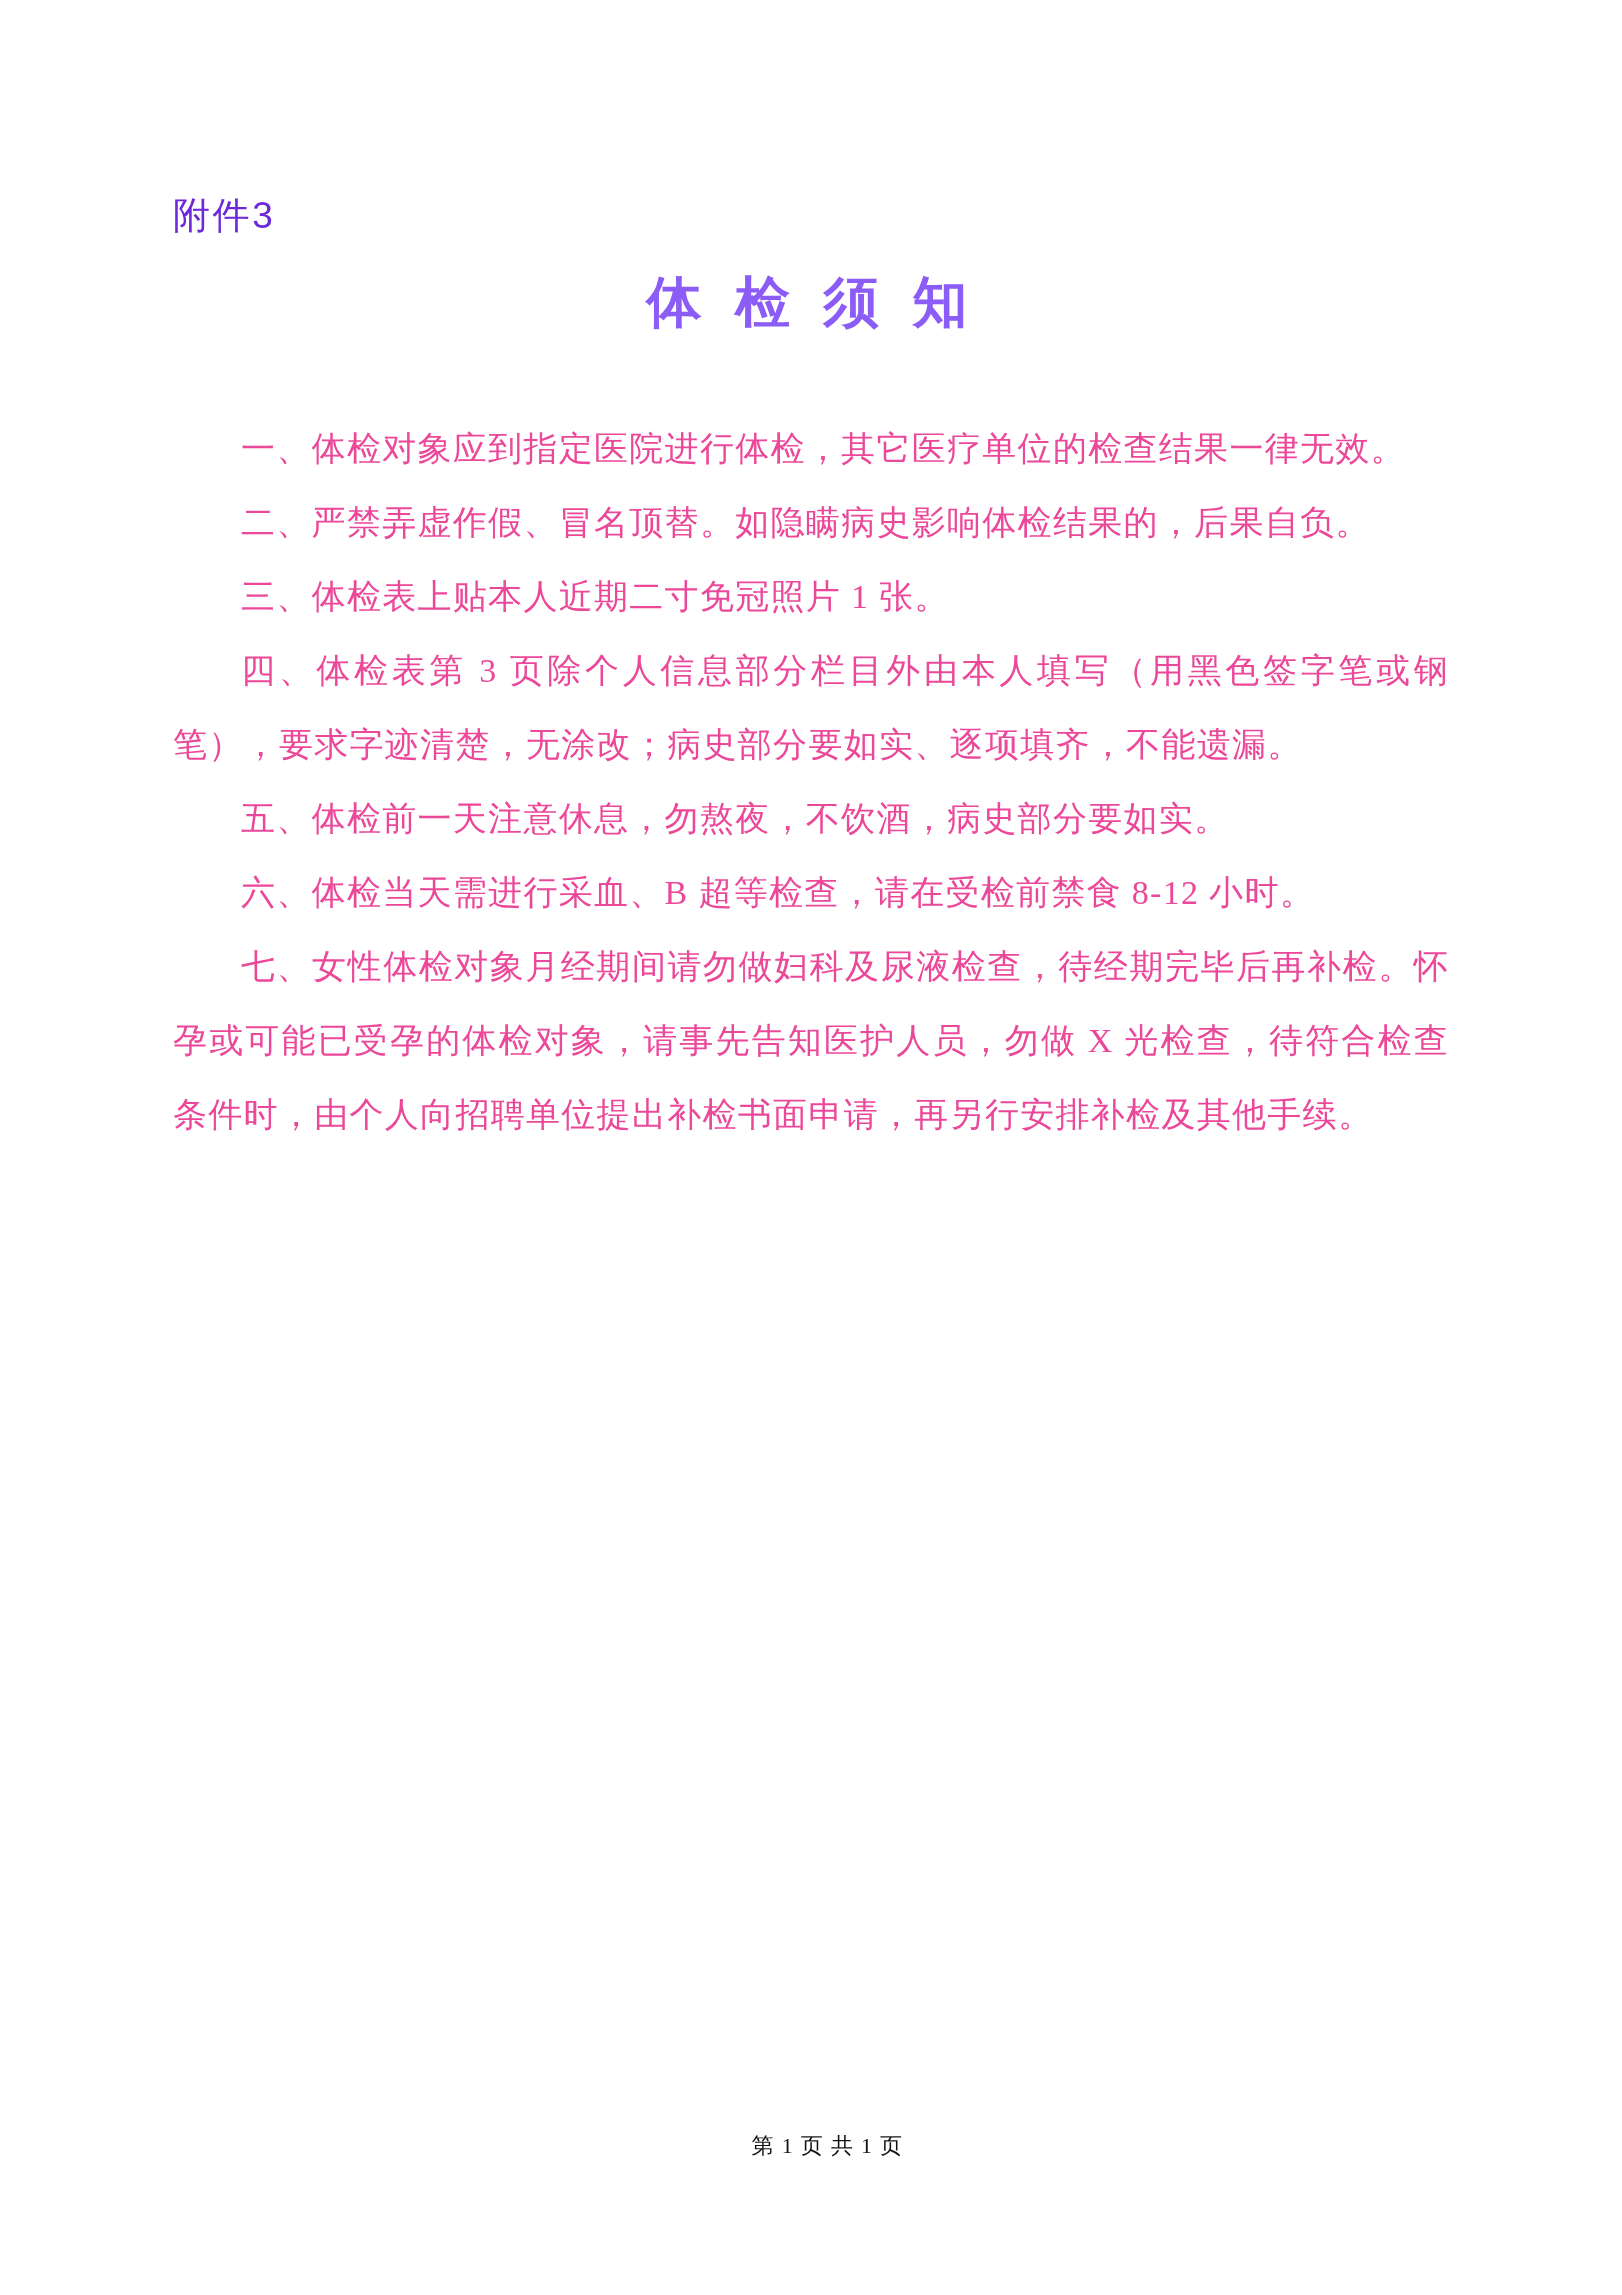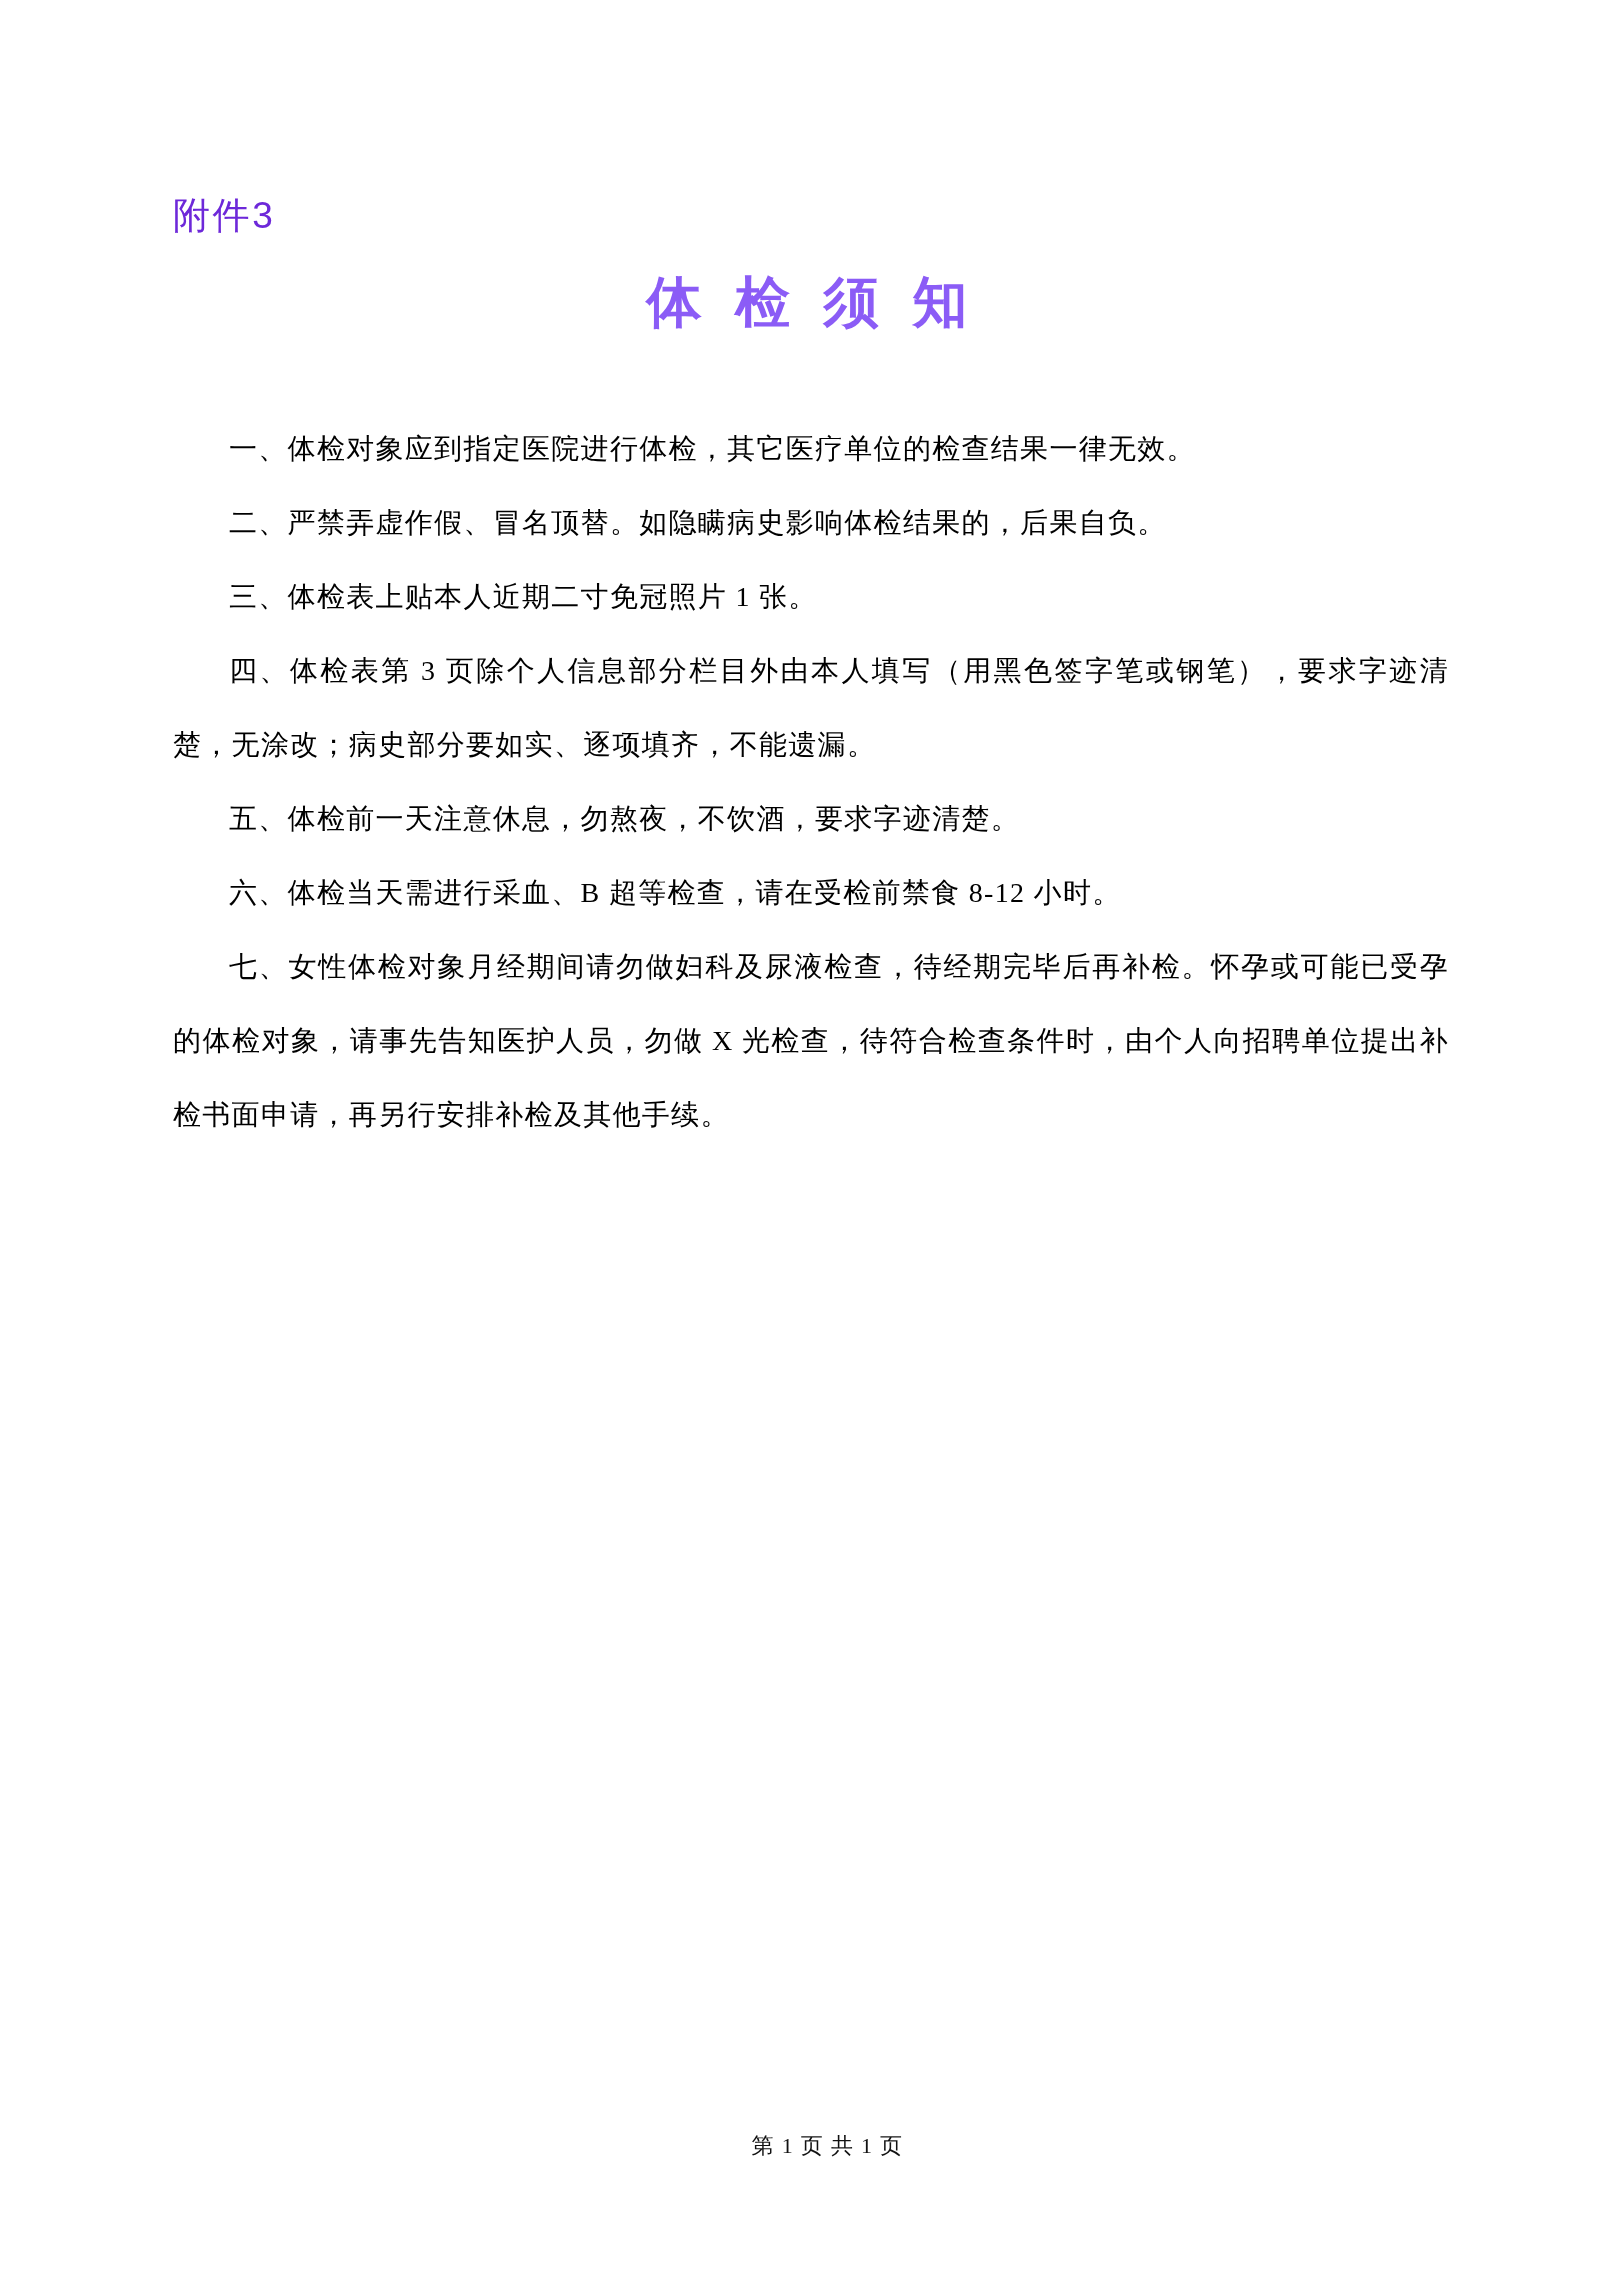--- a/index.html
+++ b/index.html
@@ -35,27 +35,27 @@
     text-align: center;
     color: #8b5cf6;
     margin: 0 0 77px 0;
     line-height: 65px;
   }
   .doc-body {
     width: 1276px;
   }
   .doc-body p {
     margin: 0;
-    font-size: 28px;
+    font-size: 34px;
     line-height: 74px;
     letter-spacing: 1.3px;
     text-indent: 2em;
     text-align: justify;
     text-justify: inter-ideograph;
-    color: #000000;
+    color: #ec4899;
   }
   .page-footer {
     position: absolute;
     left: 16px;
     bottom: 134px;
     width: 100%;
     text-align: center;
     font-size: 22px;
     letter-spacing: 1.3px;
     color: #111;
@@ -69,21 +69,21 @@
 
   <div class="attachment-label">附件3</div>
 
   <h1 class="doc-title">体 检 须 知</h1>
 
   <div class="doc-body">
     <p>一、体检对象应到指定医院进行体检，其它医疗单位的检查结果一律无效。</p>
     <p>二、严禁弄虚作假、冒名顶替。如隐瞒病史影响体检结果的，后果自负。</p>
     <p>三、体检表上贴本人近期二寸免冠照片 1 张。</p>
     <p>四、体检表第 3 页除个人信息部分栏目外由本人填写（用黑色签字笔或钢笔），要求字迹清楚，无涂改；病史部分要如实、逐项填齐，不能遗漏。</p>
-    <p>五、体检前一天注意休息，勿熬夜，不饮酒，要求字迹清楚。</p>
+    <p>五、体检前一天注意休息，勿熬夜，不饮酒，病史部分要如实。</p>
     <p>六、体检当天需进行采血、B 超等检查，请在受检前禁食 8-12 小时。</p>
     <p>七、女性体检对象月经期间请勿做妇科及尿液检查，待经期完毕后再补检。怀孕或可能已受孕的体检对象，请事先告知医护人员，勿做 X 光检查，待符合检查条件时，由个人向招聘单位提出补检书面申请，再另行安排补检及其他手续。</p>
   </div>
 
   <div class="page-footer">第 1 页 共 1 页</div>
 
 </div>
 
 
 </body></html>

